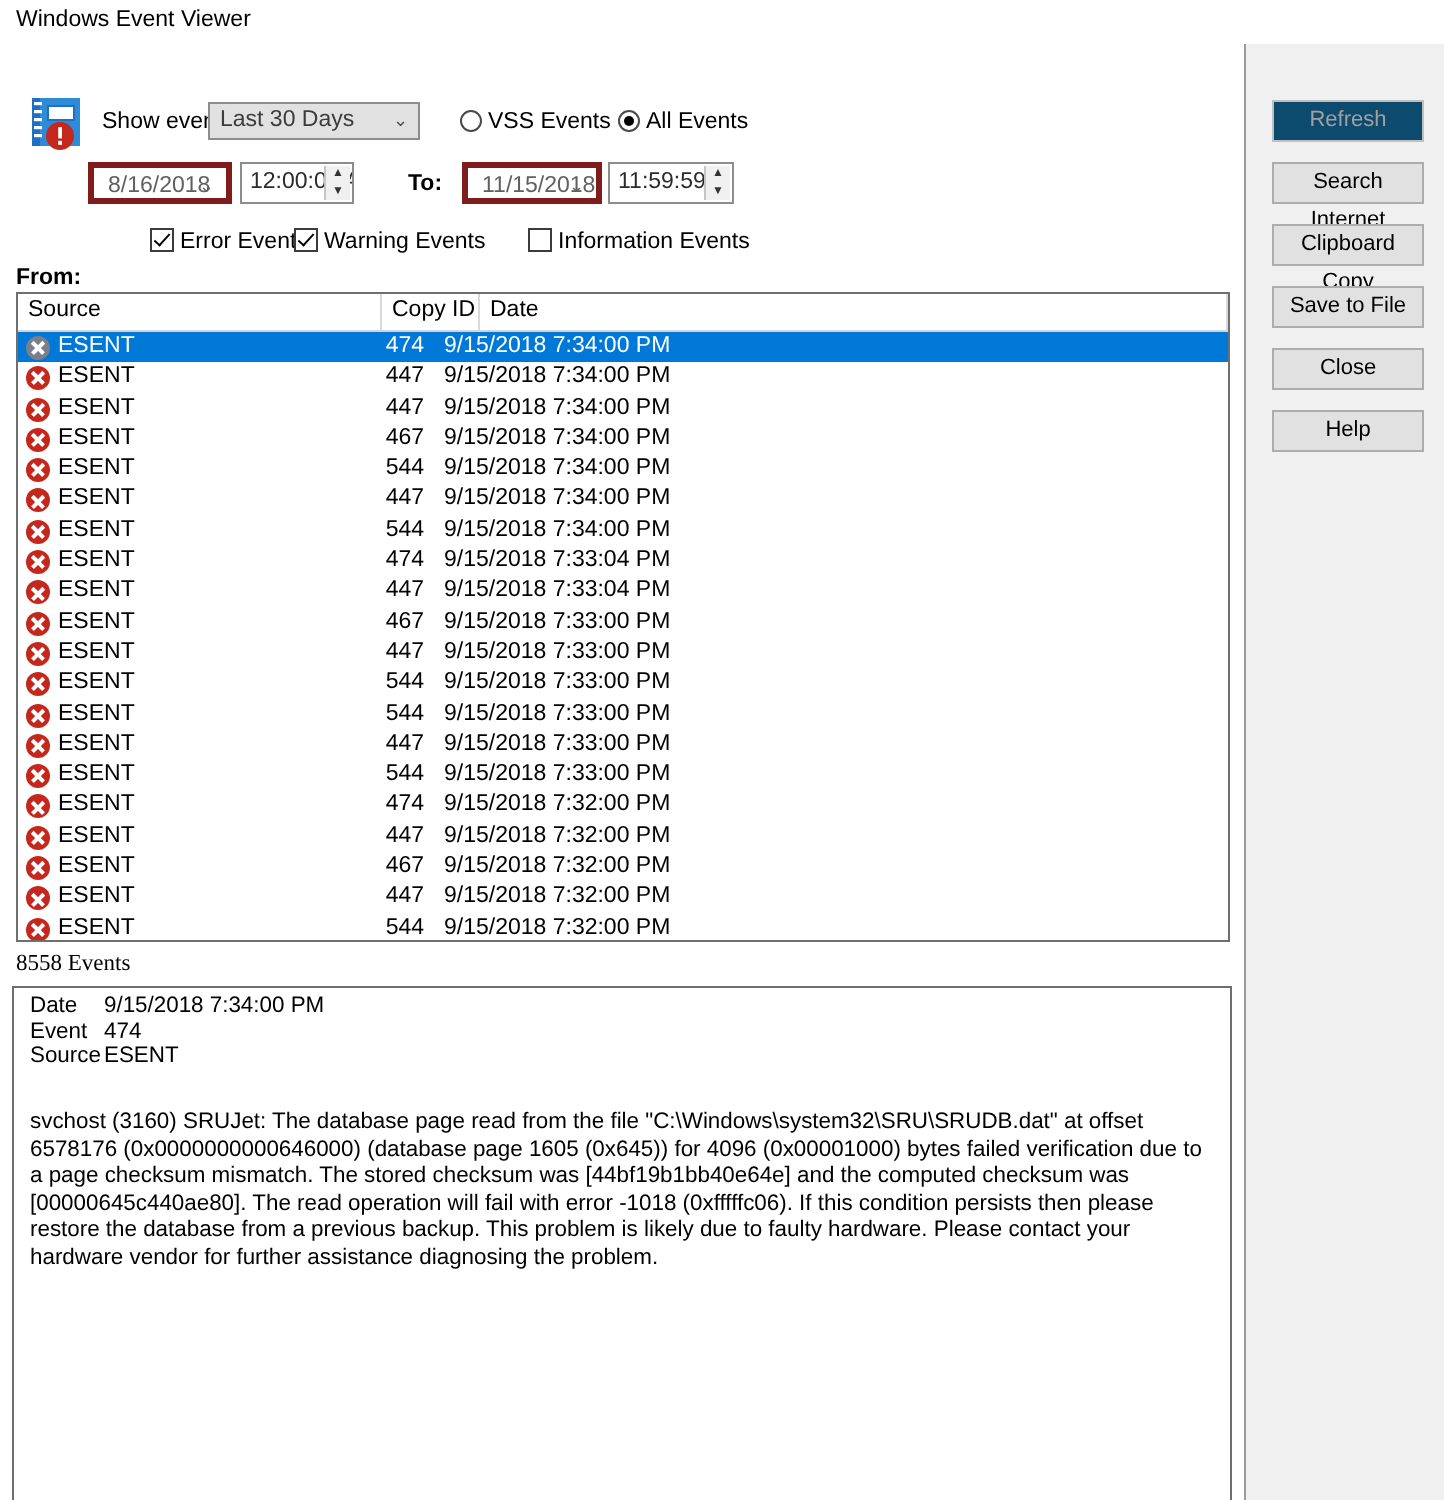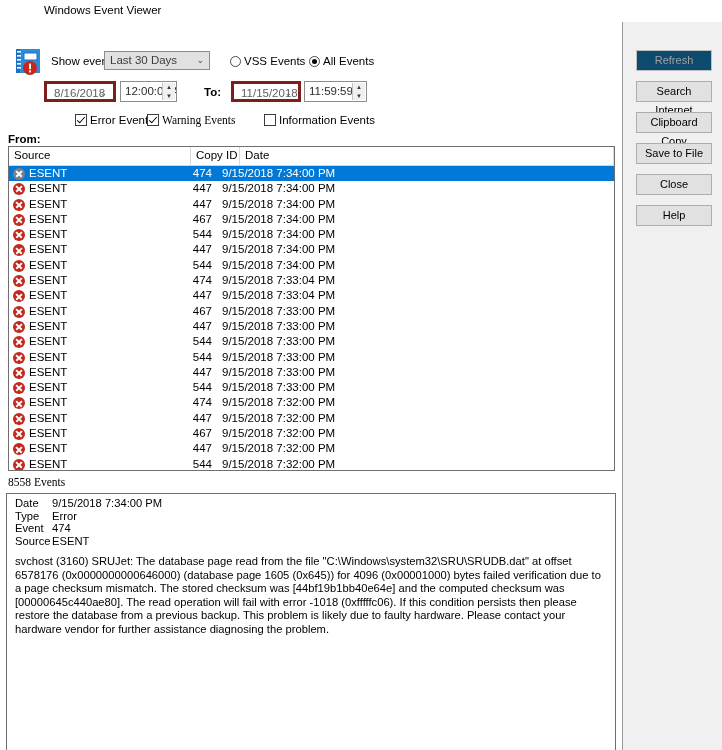--- a/index.html
+++ b/index.html
@@ -22,21 +22,20 @@
     position: absolute;
     left: 0; top: 0;
     width: 722px; height: 22px;
     background: #ffffff;
   }
   #titlebar .title-text {
     position: absolute;
     left: 8px; top: 4px;
     font-size: 11.5px;
     color: #000000;
-    margin-left: 36px;
   }
 
   
   #main-panel {
     position: absolute;
     left: 0; top: 22px;
     width: 622px; height: 728px;
     background: #ffffff;
   }
 
@@ -190,21 +189,21 @@
     background: #000;
   }
 
   
   .check-wrap {
     position: absolute;
     font-size: 11.5px;
     white-space: nowrap;
   }
   #chk-error { left: 45px; top: 114px; padding-left: 30px; }
-  #chk-warning { left: 147px; top: 114px; font-family: Liberation Serif, serif; }
+  #chk-warning { left: 147px; top: 114px; }
   #chk-info { left: 264px; top: 114px; }
   .check-mark {
     display: inline-block;
     width: 12px; height: 12px;
     border: 1px solid #3c3c3c;
     background: #fff;
     vertical-align: -2px;
     margin-right: 3px;
     position: relative;
     box-sizing: border-box;
@@ -583,24 +582,20 @@
 
 <div id="count-label">8558 Events</div>
 
 <div id="detail-box">
   <div id="detail-meta">
       <div class="meta-row">
         <span class="meta-key">Date</span>
         <span class="meta-val">9/15/2018 7:34:00 PM</span>
       </div>
       <div class="meta-row">
-        <span class="meta-key">Type</span>
-        <span class="meta-val">Error</span>
-      </div>
-      <div class="meta-row">
         <span class="meta-key">Event</span>
         <span class="meta-val">474</span>
       </div>
       <div class="meta-row">
         <span class="meta-key">Source</span>
         <span class="meta-val">ESENT</span>
       </div>
     </div>
   <div id="detail-desc">svchost (3160) SRUJet: The database page read from the file "C:\Windows\system32\SRU\SRUDB.dat" at offset 6578176 (0x0000000000646000) (database page 1605 (0x645)) for 4096 (0x00001000) bytes failed verification due to a page checksum mismatch. The stored checksum was [44bf19b1bb40e64e] and the computed checksum was [00000645c440ae80].  The read operation will fail with error -1018 (0xfffffc06).  If this condition persists then please restore the database from a previous backup.  This problem is likely due to faulty hardware. Please contact your hardware vendor for further assistance diagnosing the problem.</div>
 </div>

